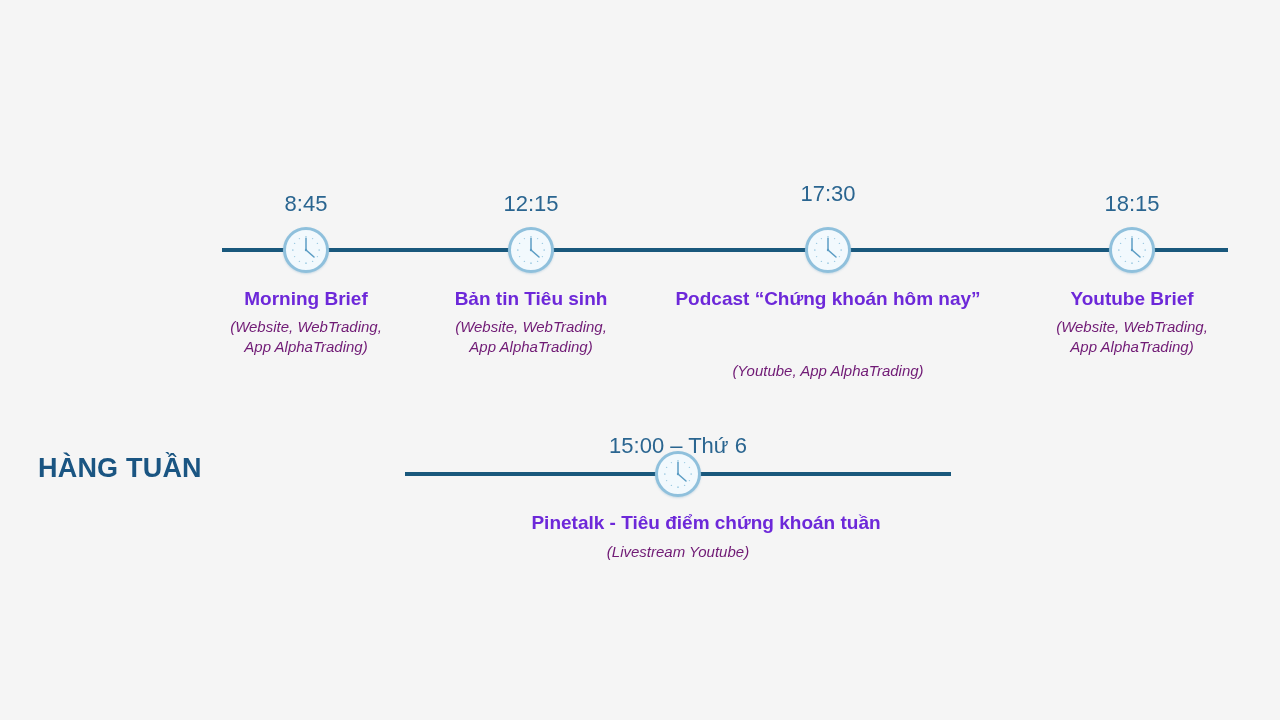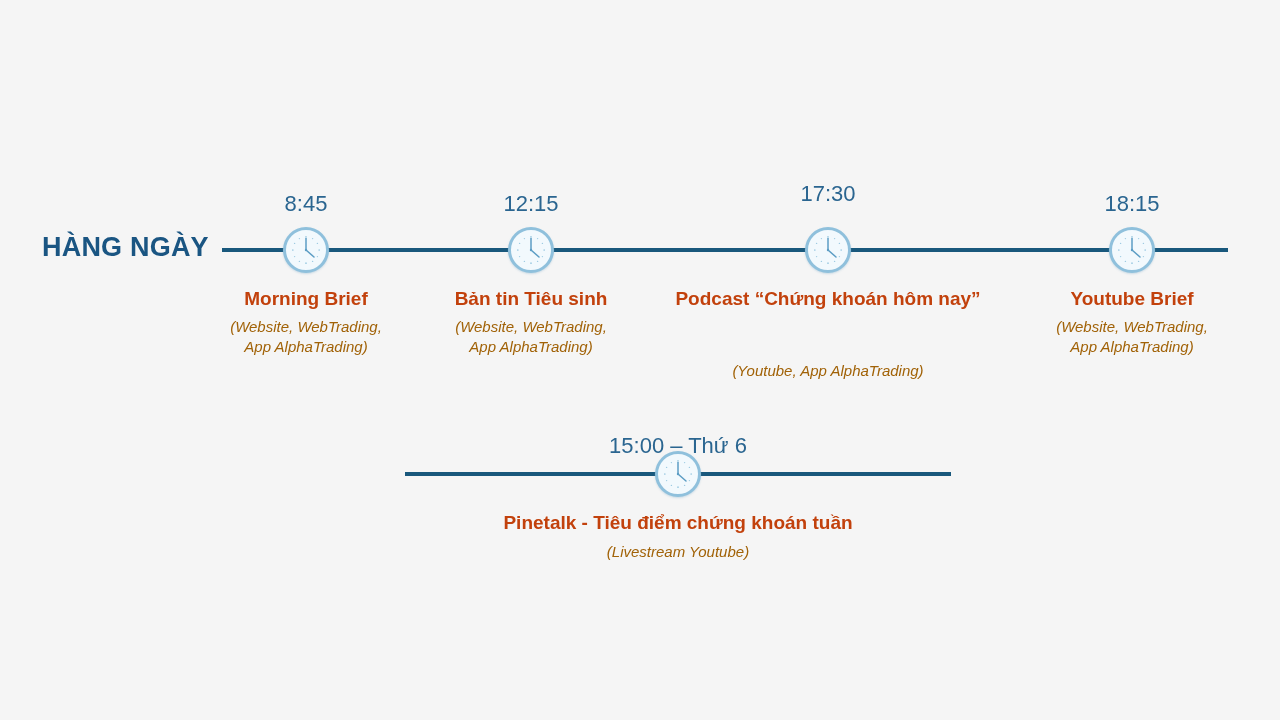--- a/index.html
+++ b/index.html
@@ -71,41 +71,40 @@
     box-shadow: 0 1px 2px rgba(120,170,200,0.35);
   }
   .clock svg { display: block; width: 100%; height: 100%; }
 
   .event-title {
     position: absolute;
     transform: translateX(-50%);
     white-space: nowrap;
     font-size: 19px;
     font-weight: bold;
-    color: #c2410c;
+    color: #6d28d9;
     text-align: center;
   }
 
   .event-sub {
     position: absolute;
     transform: translateX(-50%);
     font-style: italic;
     font-size: 15px;
-    color: #a16207;
+    color: #701a75;
     text-align: center;
     line-height: 1.32;
   }
   .event-sub .sub-line { display: block; white-space: nowrap; }
 </style>
 </head>
 <body>
 
 <div class="canvas">
 
-  <div class="section-label" id="label-daily">HÀNG NGÀY</div>
 
   <div class="axis" id="axis-daily"></div>
 
   <div class="milestone" style="left:306px;">
     <div class="time-label" style="top:191px;">8:45</div>
     <div class="clock" style="top:250px;">
       <svg viewBox="0 0 40 40">
         <g fill="#9ecbe2">
           <circle cx="20" cy="6.8" r="0.85"></circle>
             <circle cx="26.6" cy="8.6" r="0.7"></circle>
@@ -214,20 +213,21 @@
         <circle cx="20" cy="20" r="1.2" fill="#5c9dc4"></circle>
       </svg>
     </div>
     <div class="event-title" style="top:288px;">Youtube Brief</div>
     <div class="event-sub" style="top:317px;">
       <span class="sub-line">(Website, WebTrading,</span>
       <span class="sub-line">App AlphaTrading)</span>
     </div>
   </div>
 
+  <div class="section-label" id="label-weekly">HÀNG TUẦN</div>
 
   <div class="axis" id="axis-weekly"></div>
 
   <div class="milestone" style="left:678px;">
     <div class="time-label" style="top:433px;">15:00 – Thứ 6</div>
     <div class="clock" style="top:474px;">
       <svg viewBox="0 0 40 40">
         <g fill="#9ecbe2">
           <circle cx="20" cy="6.8" r="0.85"></circle>
             <circle cx="26.6" cy="8.6" r="0.7"></circle>
@@ -240,19 +240,19 @@
           <circle cx="8.6" cy="26.6" r="0.7"></circle>
             <circle cx="6.8" cy="20" r="0.85"></circle>
           <circle cx="8.6" cy="13.4" r="0.7"></circle>
             <circle cx="13.4" cy="8.6" r="0.7"></circle>
         </g>
         <line x1="20" y1="20" x2="20" y2="8.5" stroke="#5c9dc4" stroke-width="1.5" stroke-linecap="round"></line>
         <line x1="20" y1="20" x2="28" y2="27" stroke="#5c9dc4" stroke-width="1.5" stroke-linecap="round"></line>
         <circle cx="20" cy="20" r="1.2" fill="#5c9dc4"></circle>
       </svg>
     </div>
-    <div class="event-title" style="top:512px;">Pinetalk - Tiêu điểm chứng khoán tuần</div>
+    <div class="event-title" style="top:512px;margin-left:28px;">Pinetalk - Tiêu điểm chứng khoán tuần</div>
     <div class="event-sub" style="top:542px;">
       <span class="sub-line">(Livestream Youtube)</span>
     </div>
   </div>
 
 </div>
 
 </body></html>

